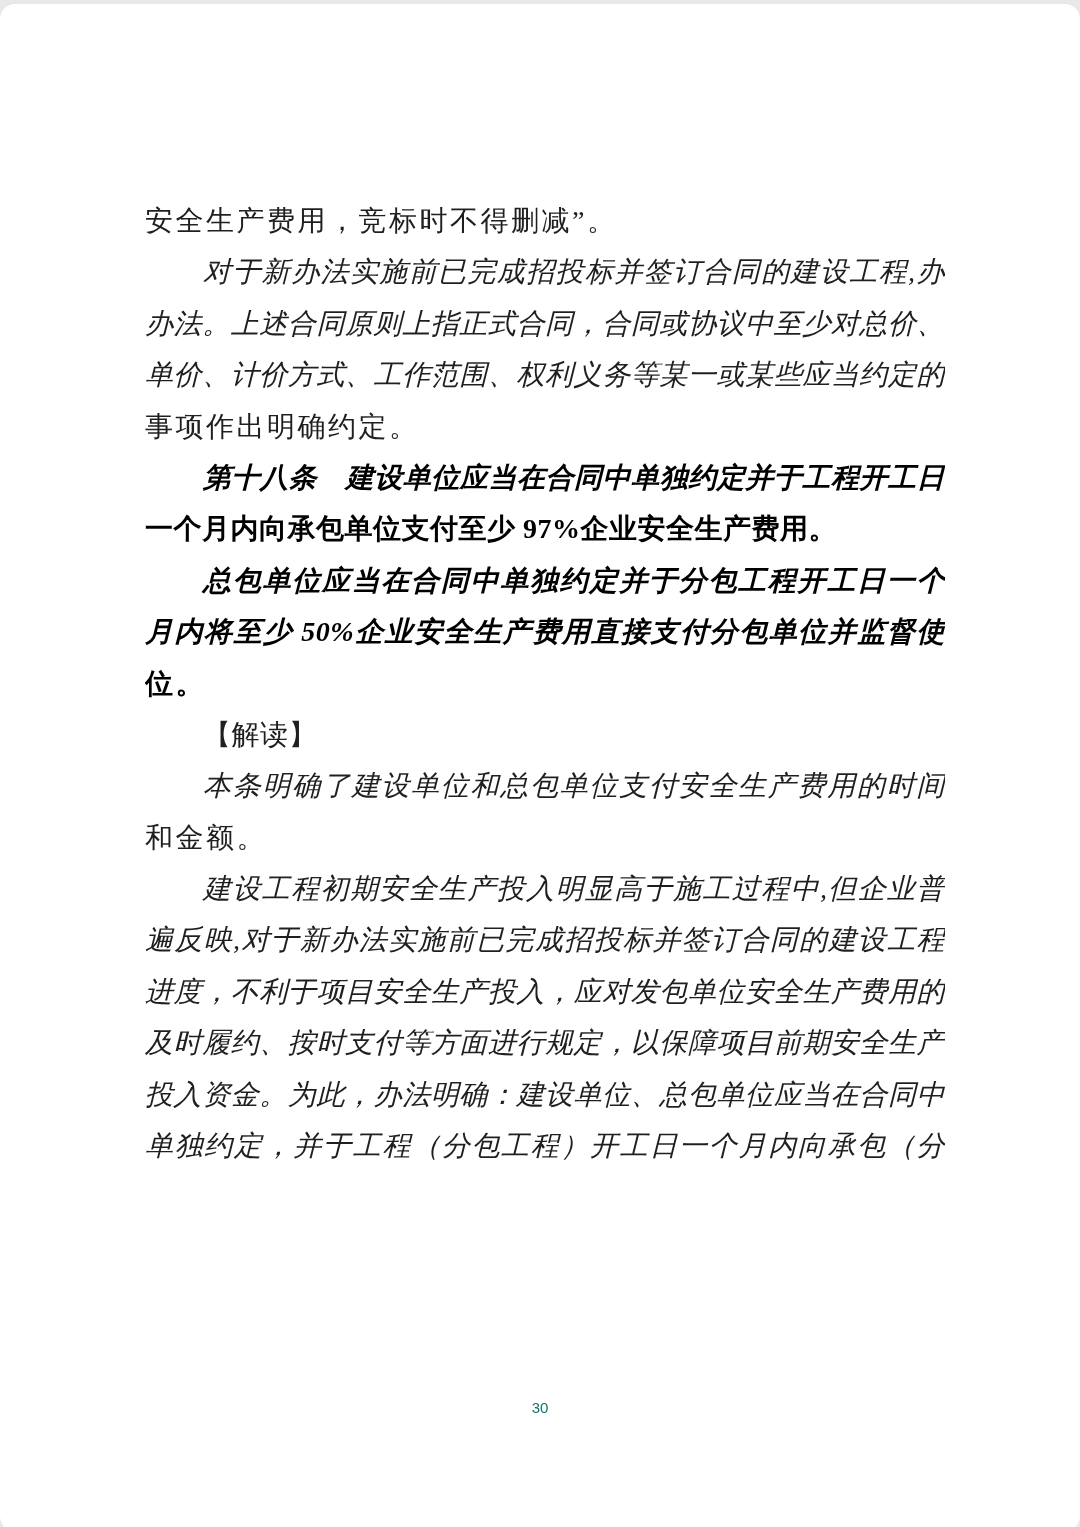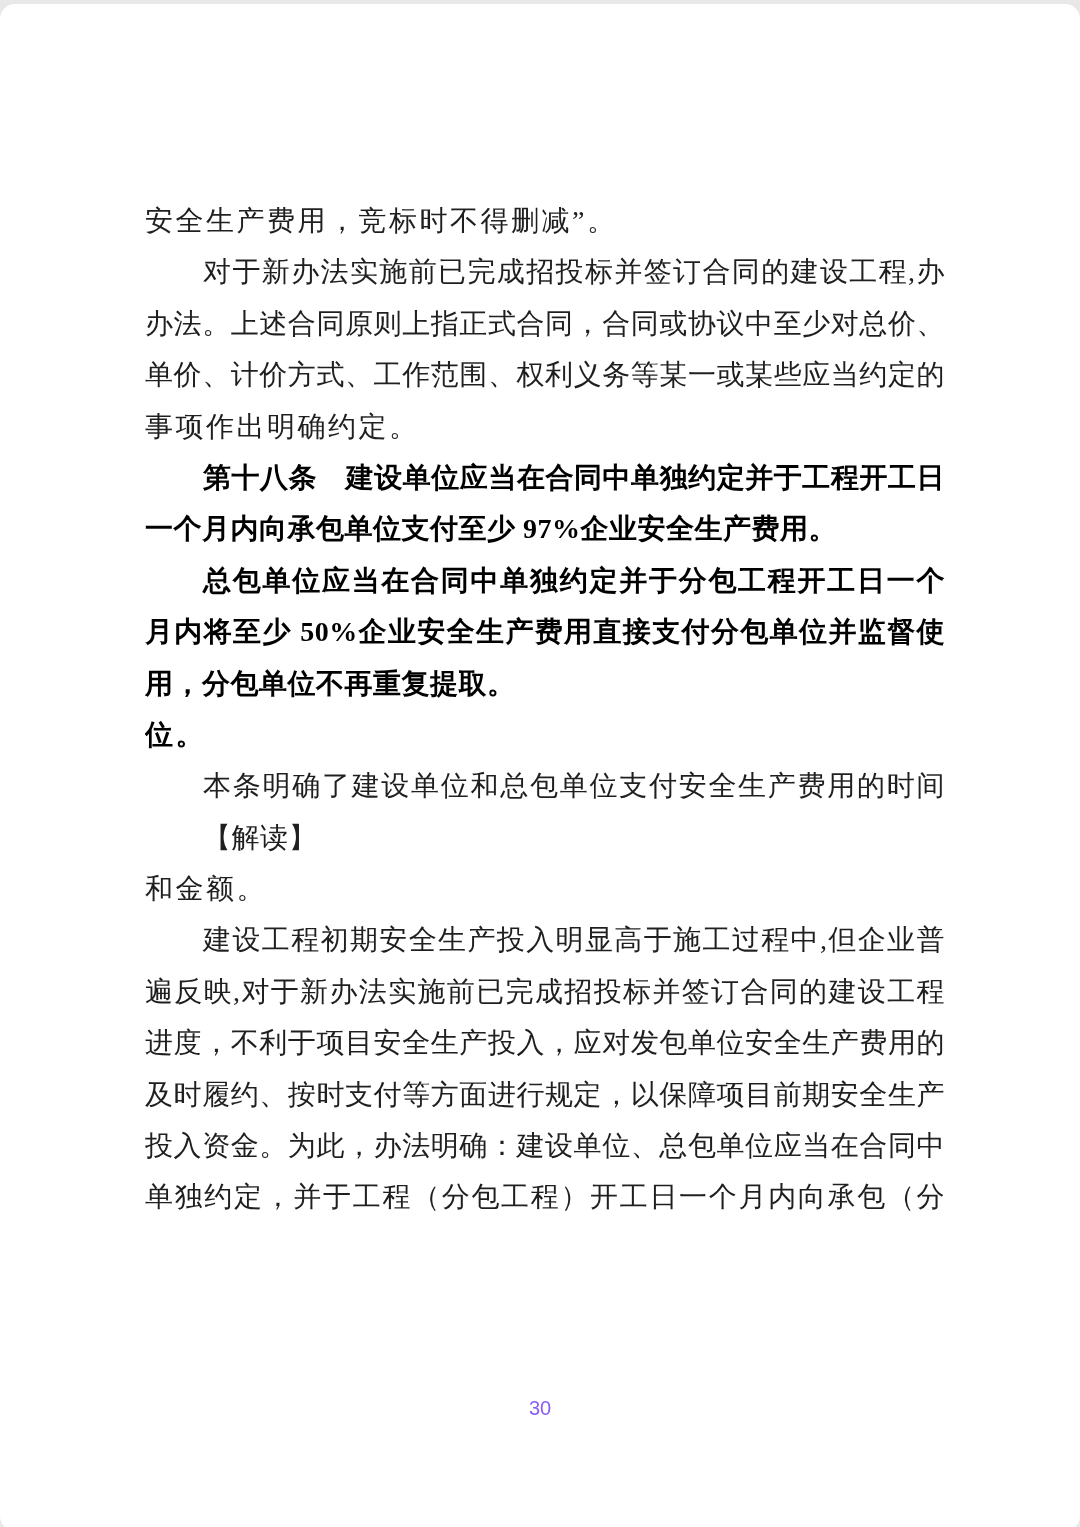--- a/index.html
+++ b/index.html
@@ -29,62 +29,62 @@
     line-height: 51.4px;
     font-size: 28px;
     overflow: hidden;
     text-align: left;
     letter-spacing: 0.5px;
   }
   
   .fill {
     text-align: justify;
     text-align-last: justify;
+    font-style: italic;
   }
   
   .tracked {
     letter-spacing: 2.5px;
   }
   .ind {
     text-indent: 58px;
   }
   .bold {
     font-weight: 700;
     color: #000000;
   }
   .pageno {
     position: absolute;
     top: 1390px;
     left: 0;
     width: 100%;
     text-align: center;
     font-family: "Liberation Sans", "DejaVu Sans", sans-serif;
-    font-size: 20px;
+    font-size: 15px;
     line-height: 28px;
-    color: #8b5cf6;
+    color: #0f766e;
   }
 </style>
 </head>
 <body>
 
 <div class="page">
   <div class="content">
     <div class="ln tracked">安全生产费用，竞标时不得删减”。</div>
     <div class="ln ind fill">对于新办法实施前已完成招投标并签订合同的建设工程,办</div>
     <div class="ln fill">办法。上述合同原则上指正式合同，合同或协议中至少对总价、</div>
     <div class="ln fill">单价、计价方式、工作范围、权利义务等某一或某些应当约定的</div>
     <div class="ln tracked">事项作出明确约定。</div>
     <div class="ln ind fill bold">第十八条　建设单位应当在合同中单独约定并于工程开工日</div>
     <div class="ln bold">一个月内向承包单位支付至少 97%企业安全生产费用。</div>
     <div class="ln ind fill bold">总包单位应当在合同中单独约定并于分包工程开工日一个</div>
     <div class="ln fill bold">月内将至少 50%企业安全生产费用直接支付分包单位并监督使</div>
-    <div class="ln bold">用，分包单位不再重复提取。</div>
     <div class="ln bold tracked">位。</div>
+    <div class="ln ind">【解读】</div>
     <div class="ln ind fill">本条明确了建设单位和总包单位支付安全生产费用的时间</div>
-    <div class="ln ind">【解读】</div>
     <div class="ln tracked">和金额。</div>
     <div class="ln ind fill">建设工程初期安全生产投入明显高于施工过程中,但企业普</div>
     <div class="ln fill">遍反映,对于新办法实施前已完成招投标并签订合同的建设工程</div>
     <div class="ln fill">进度，不利于项目安全生产投入，应对发包单位安全生产费用的</div>
     <div class="ln fill">及时履约、按时支付等方面进行规定，以保障项目前期安全生产</div>
     <div class="ln fill">投入资金。为此，办法明确：建设单位、总包单位应当在合同中</div>
     <div class="ln fill">单独约定，并于工程（分包工程）开工日一个月内向承包（分包）</div>
   </div>
   <div class="pageno">30</div>
 </div>

